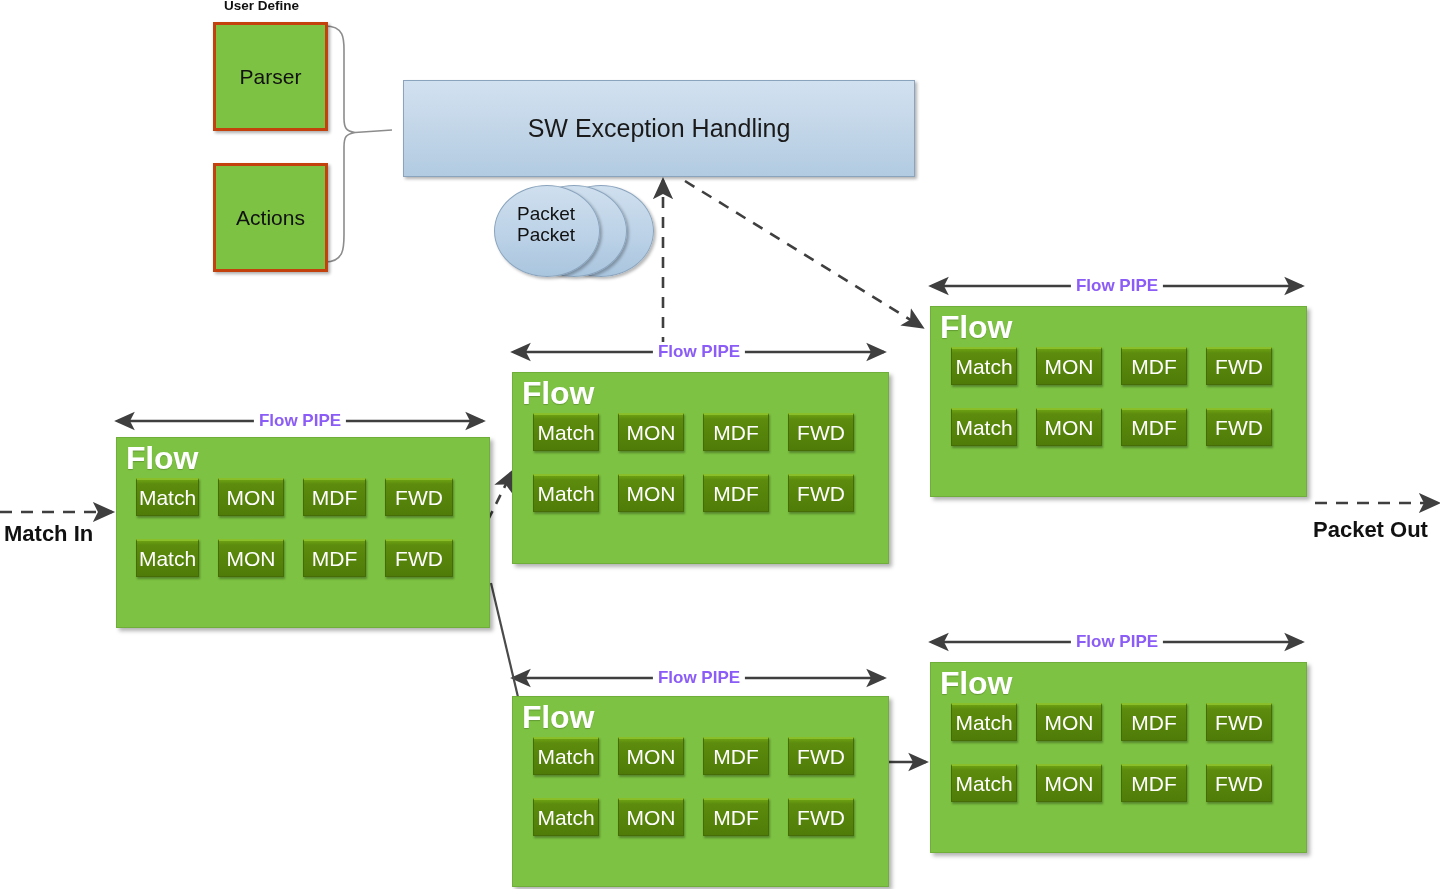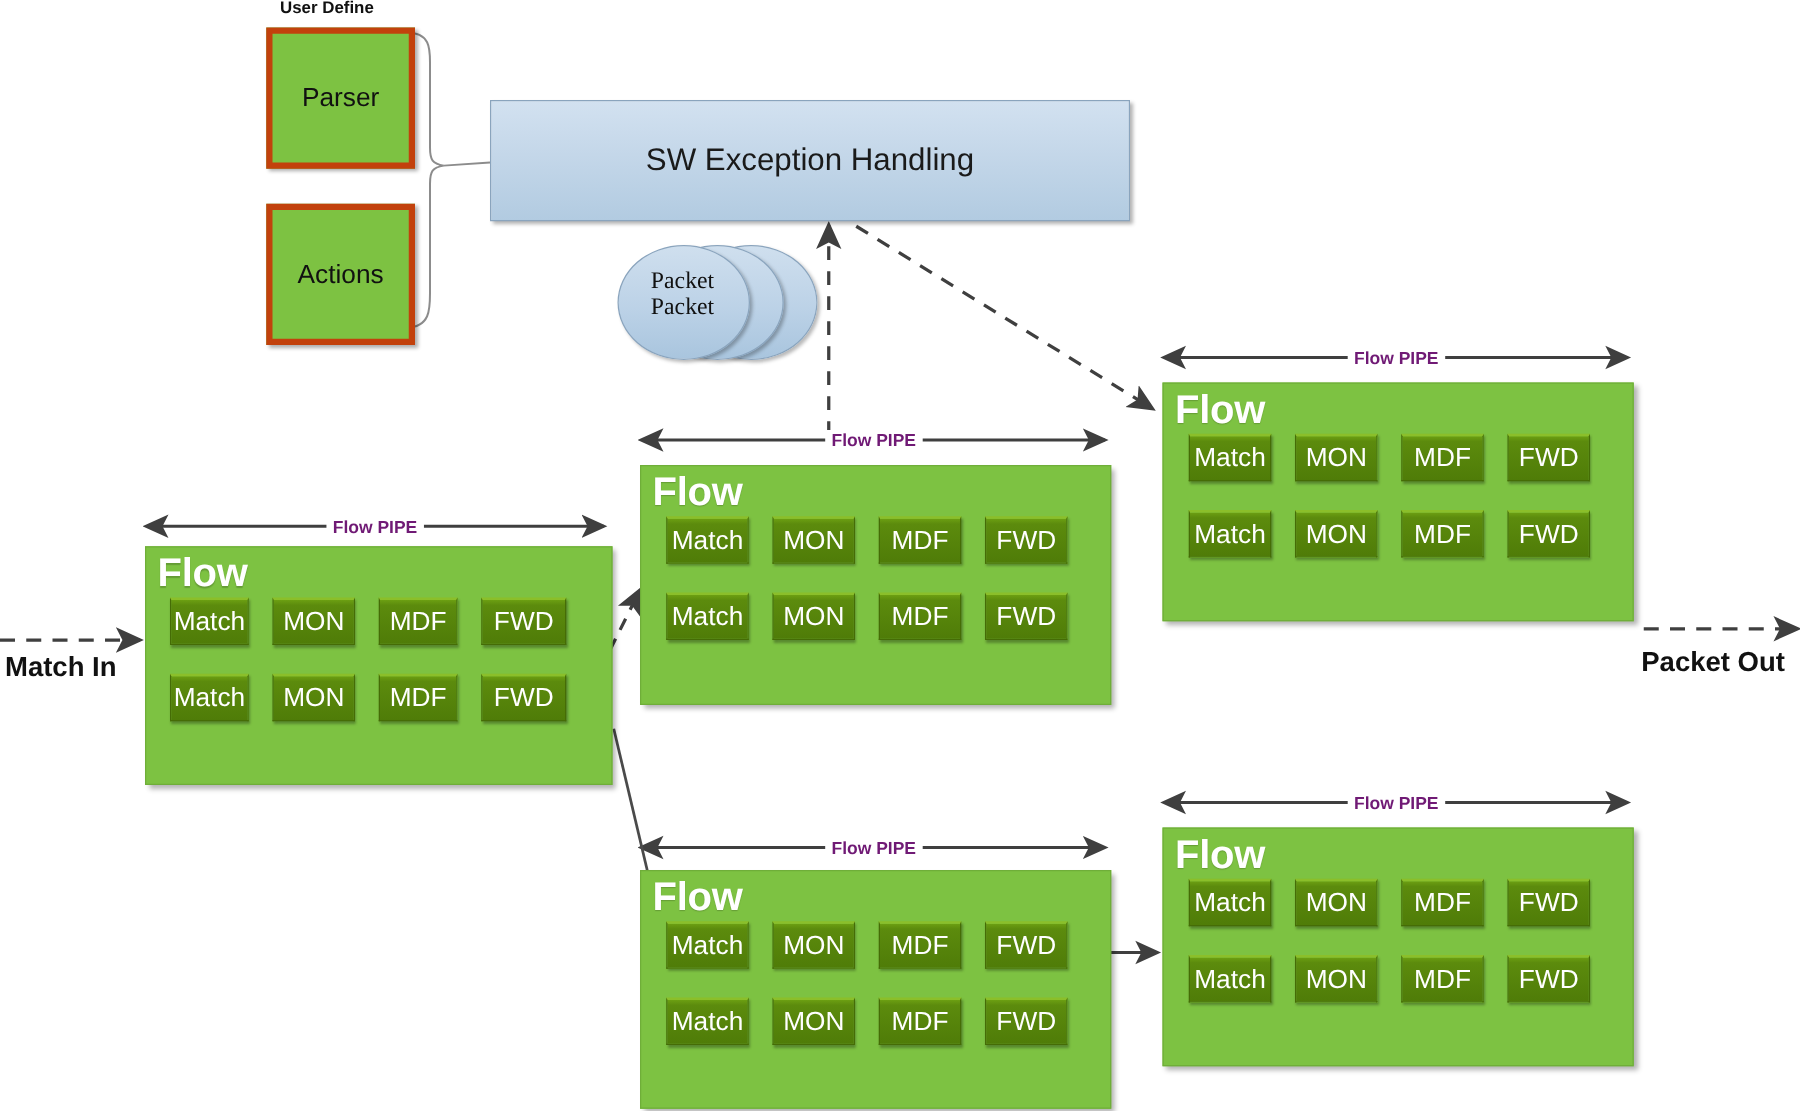--- a/index.html
+++ b/index.html
@@ -23,21 +23,21 @@
     top: 0;
     width: 1440px;
     height: 889px;
     pointer-events: none;
   }
 
   
   .src-box {
     position: absolute;
     background: #7dc242;
-    border: 5px solid #c2410c;
+    border: 3px solid #c2410c;
     box-shadow: 2px 2px 3px rgba(0,0,0,0.32);
     display: flex;
     align-items: center;
     justify-content: center;
     color: #111111;
     font-size: 21px;
     font-family: "Liberation Sans", sans-serif;
   }
 
   
@@ -110,23 +110,23 @@
     font-size: 21px;
     display: flex;
     align-items: center;
     justify-content: center;
     box-sizing: border-box;
   }
 
   
   .pipe-label {
     position: absolute;
-    font-size: 14px;
+    font-size: 17px;
     font-weight: bold;
-    color: #701a75;
+    color: #8b5cf6;
     background: #ffffff;
     padding: 0 5px;
     white-space: nowrap;
     transform: translate(-50%, -50%);
   }
 
   
   .io-label {
     position: absolute;
     font-size: 22px;
@@ -201,25 +201,25 @@
   <div class="caption-bold" style="left:224px; top:-2px;">User Define</div>
 
   <div class="src-box" style="left:213px; top:22px; width:109px; height:103px;">
     <span>Parser</span>
   </div>
 
   <div class="src-box" style="left:213px; top:163px; width:109px; height:103px;">
     <span>Actions</span>
   </div>
 
-  <div class="sw-box" style="left:392px; top:80px; width:510px; height:95px;">
+  <div class="sw-box" style="left:403px; top:80px; width:510px; height:95px;">
     <span>SW Exception Handling</span>
   </div>
 
-  <div class="pp-wrap" style="left:494px; top:196px; width:160px; height:92px;font-family:Liberation Serif, serif;">
+  <div class="pp-wrap" style="left:494px; top:185px; width:160px; height:92px;">
     <div class="pp-circle" style="left:54px; top:0px; width:104px; height:90px;"></div>
     <div class="pp-circle" style="left:27px; top:0px; width:104px; height:90px;"></div>
     <div class="pp-circle" style="left:0px; top:0px; width:104px; height:90px;"></div>
     <div class="pp-label" style="left:6px; top:19px; width:92px;">
       <div>Packet</div>
       <div>Packet</div>
     </div>
   </div>
 
   <div class="io-label" style="left:4px; top:521px;">Match In</div>

